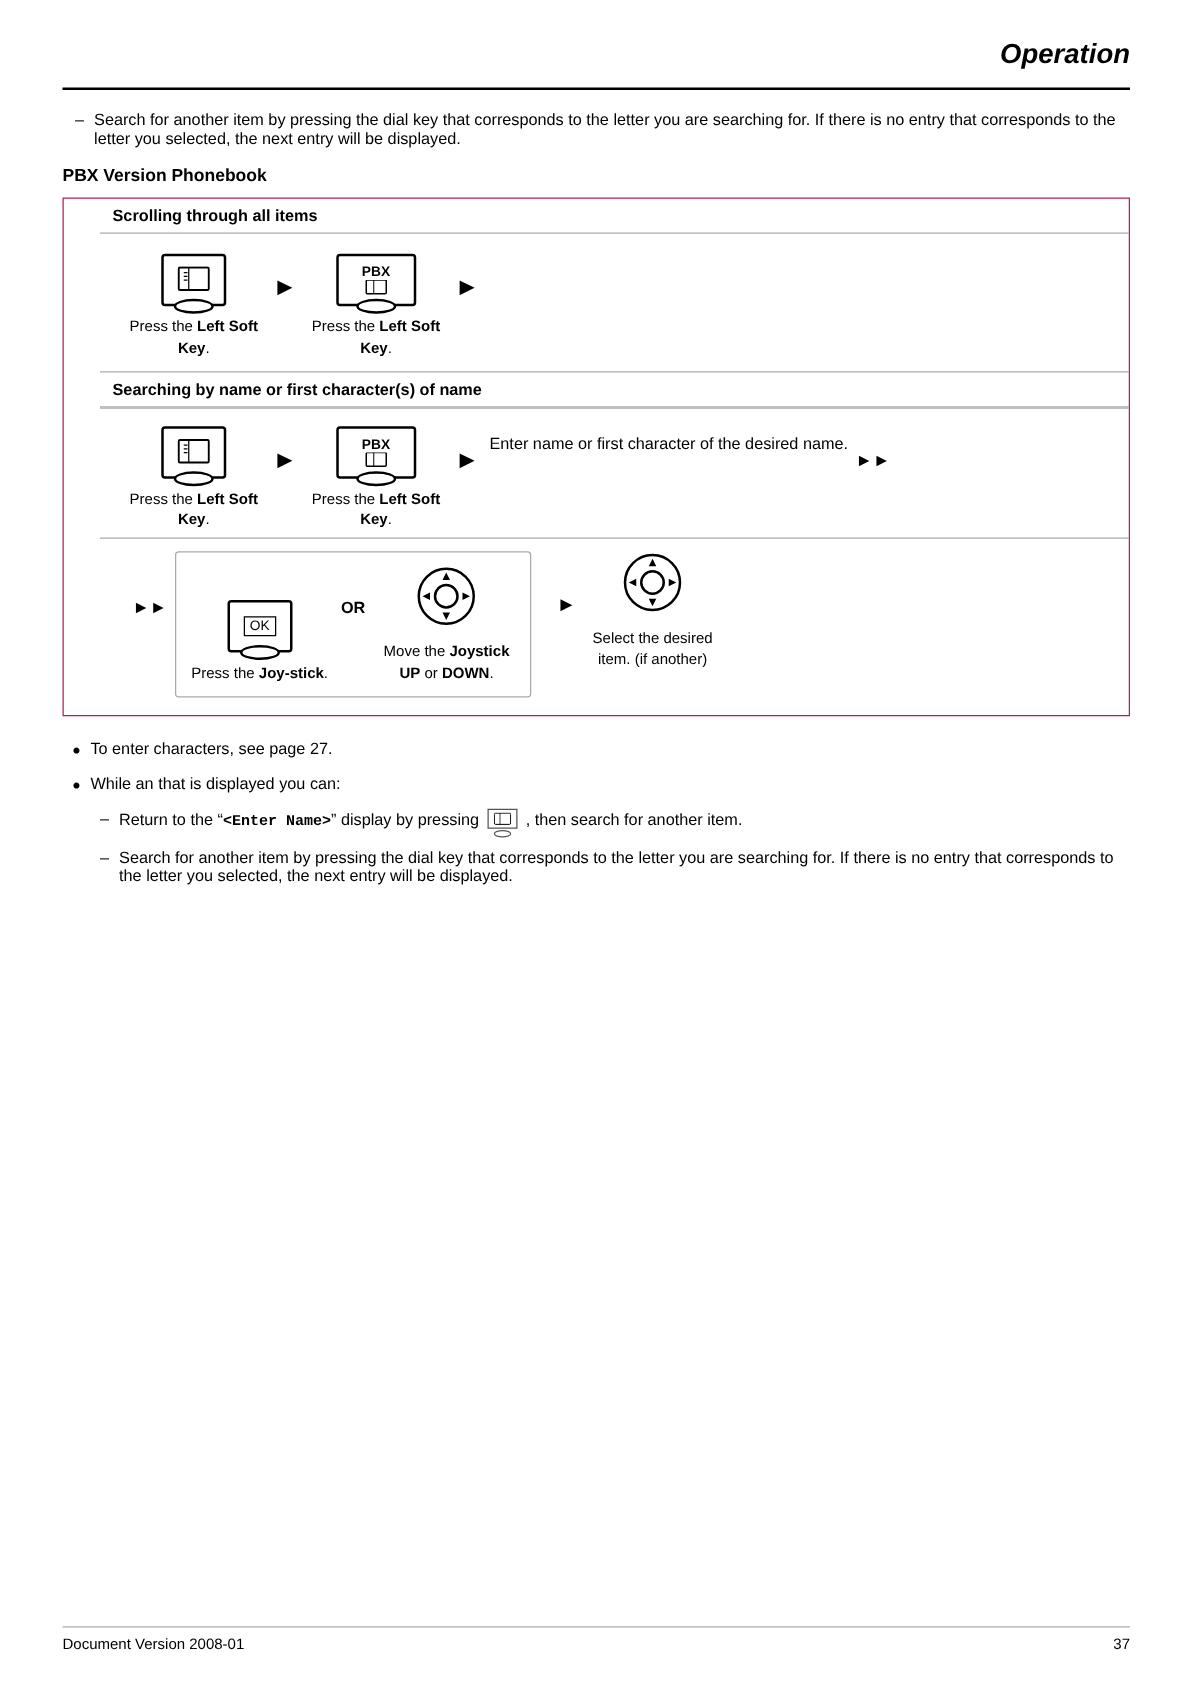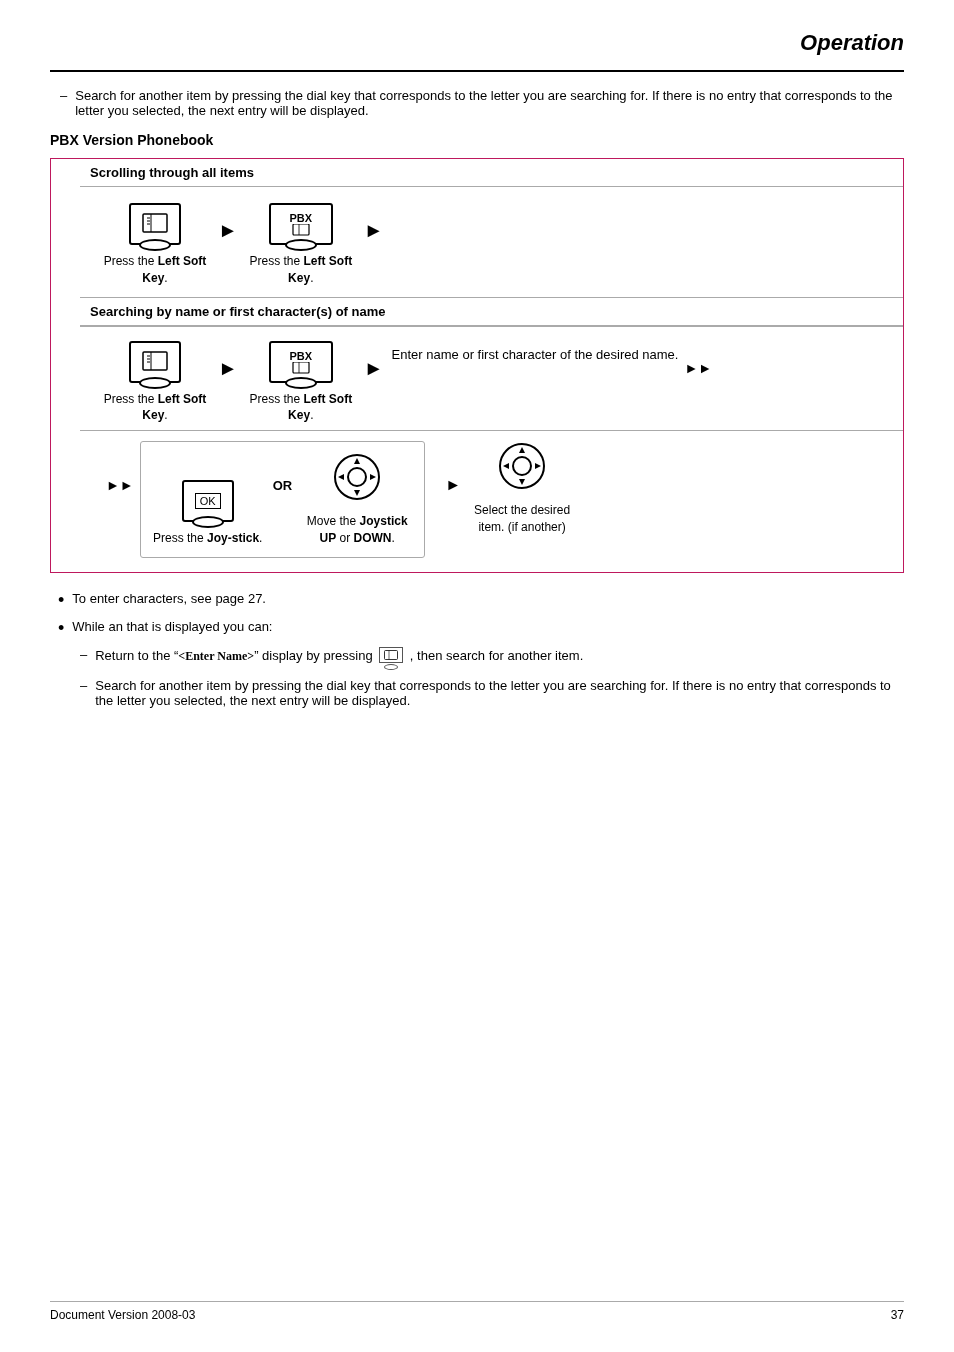--- a/index.html
+++ b/index.html
@@ -234,21 +234,21 @@
 
     .sub-bullet {
       display: flex;
       gap: 8px;
       margin-bottom: 8px;
       padding-left: 30px;
     }
     .sub-dash { flex-shrink: 0; }
 
     .inline-code {
-      font-family: Liberation Serif, serif;
+      font-family: Liberation Mono, monospace;
       font-size: 12px;
       font-weight: bold;
     }
 
     .page-footer {
       position: absolute;
       bottom: 30px;
       left: 50px;
       right: 50px;
       border-top: 1px solid #aaa;
@@ -460,15 +460,15 @@
   </div>
 
   <div class="sub-bullet">
     <span class="sub-dash">–</span>
     <span>Search for another item by pressing the dial key that corresponds to the letter you are searching for. If there is no entry that corresponds to the letter you selected, the next entry will be displayed.</span>
   </div>
 
 </div>
 
 <div class="page-footer">
-  <span>Document Version 2008-03</span>
+  <span>Document Version 2008-01</span>
   <span>37</span>
 </div>
 
 </body></html>

